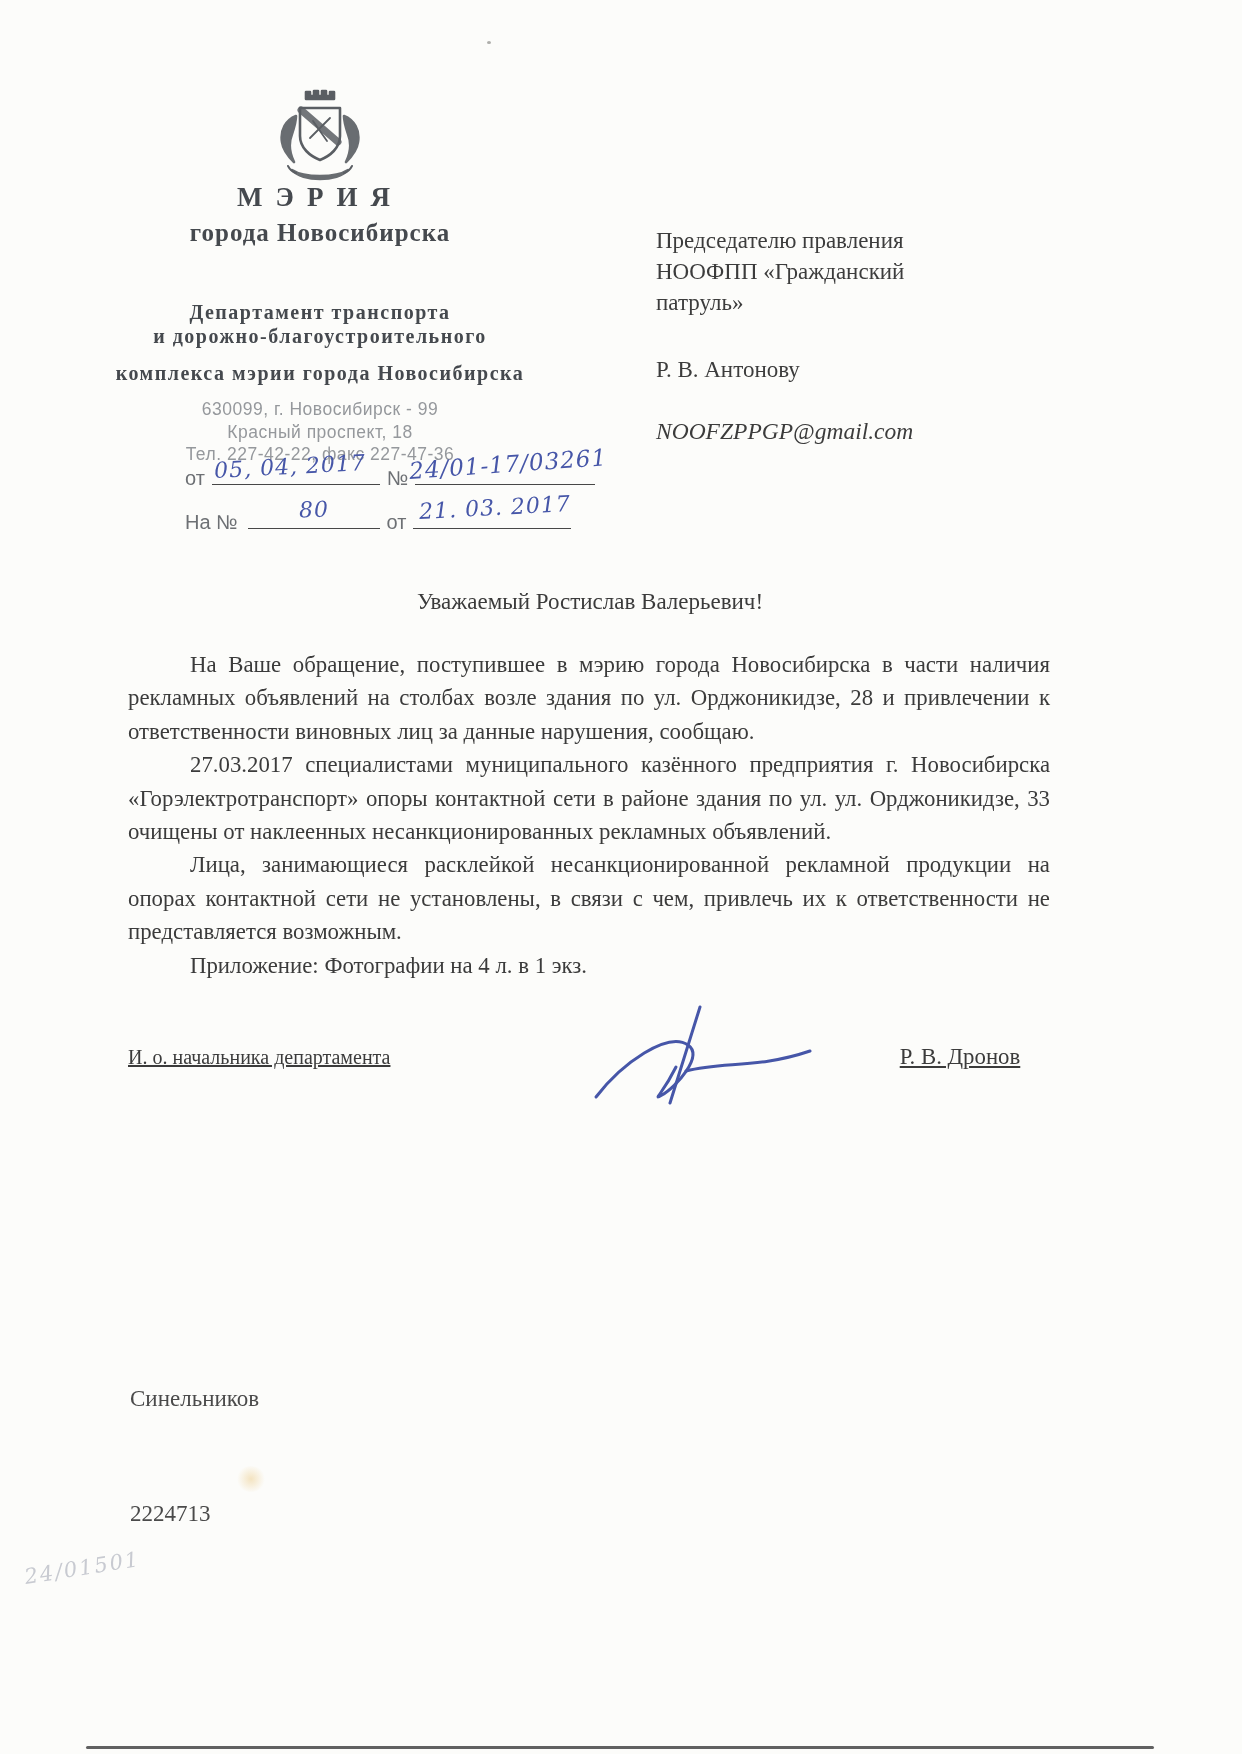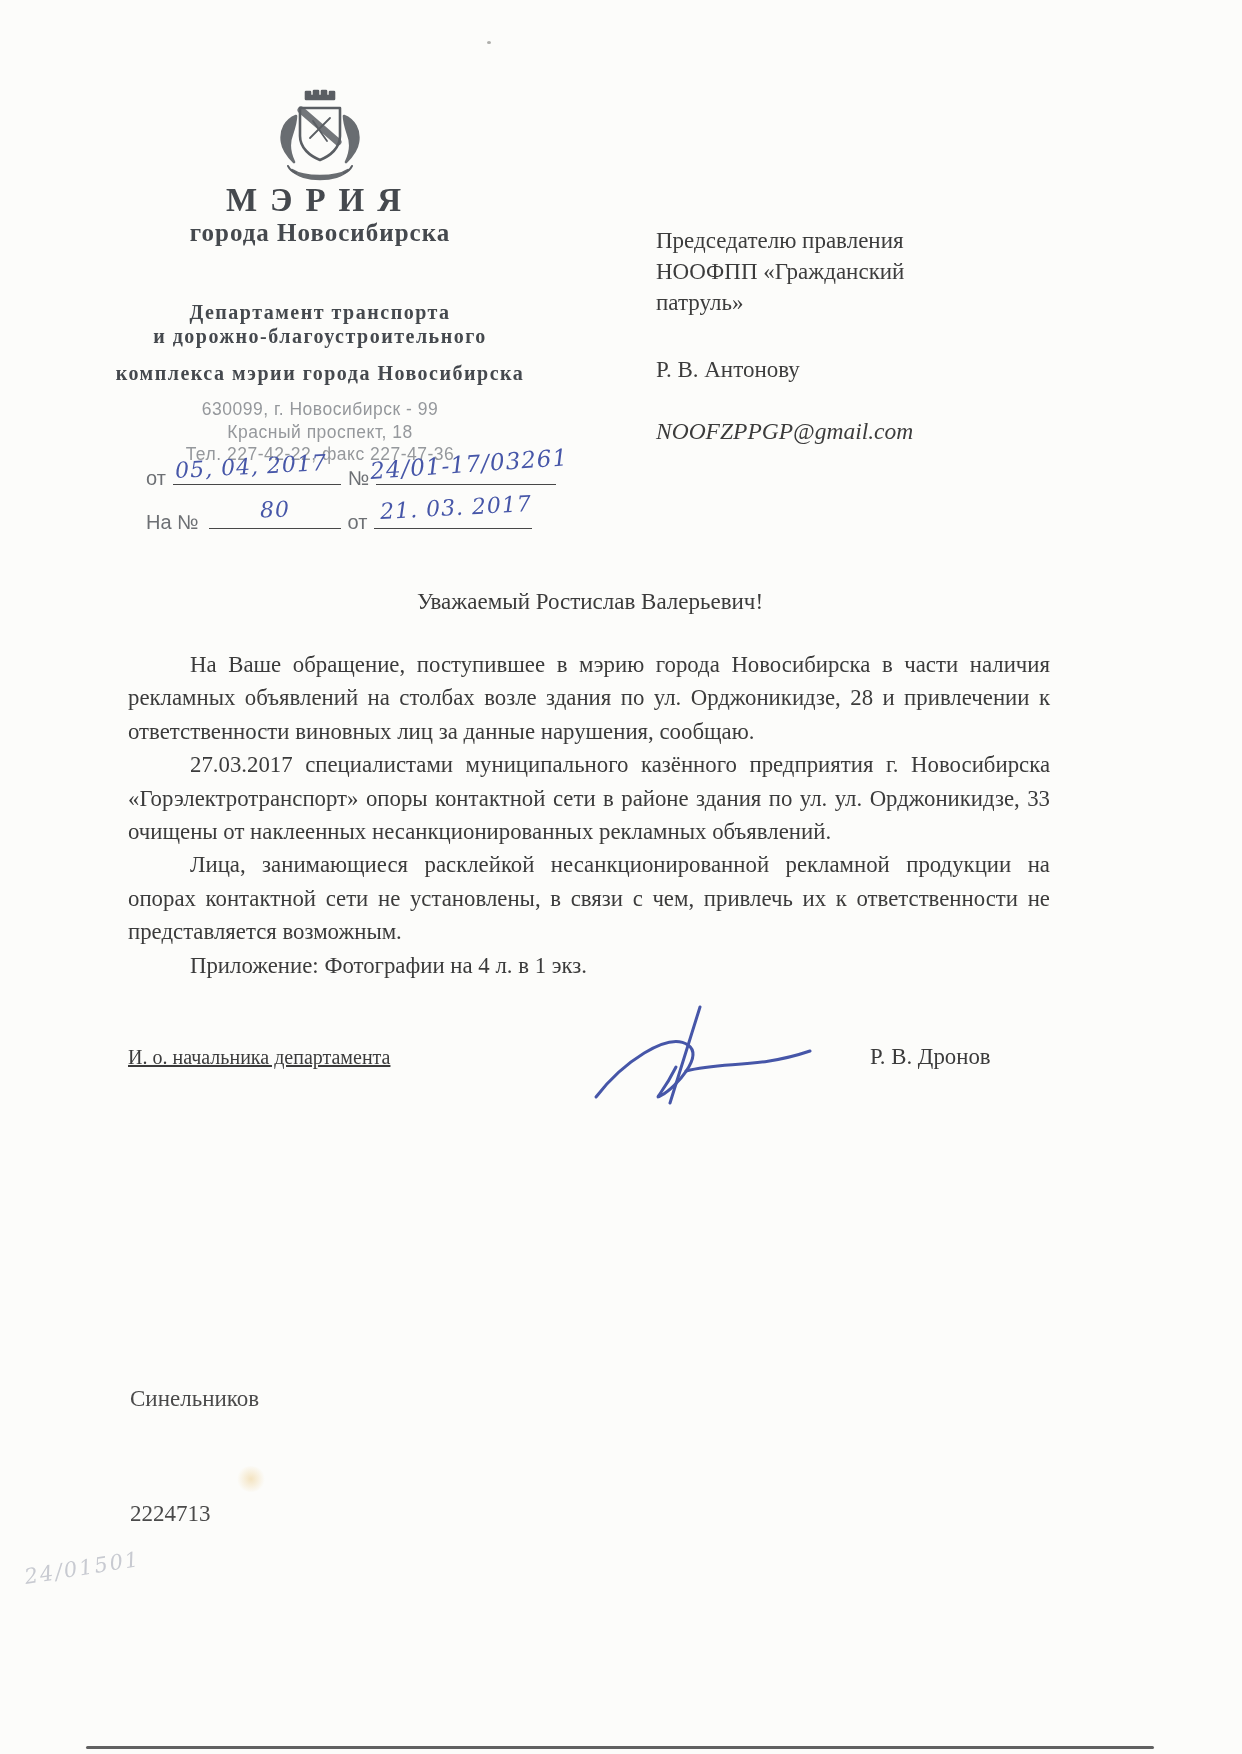--- a/index.html
+++ b/index.html
@@ -8,32 +8,32 @@
     width:1242px;height:1754px;
     margin:0 auto;
     background:#fcfcfa;
     overflow:hidden;
     font-family:"Liberation Serif", serif;
     color:#3b3b3b;
   }
   
   .lh{position:absolute;left:10px;width:620px;text-align:center;color:#45494e;}
   .arms{position:absolute;left:266px;top:86px;width:104px;height:104px;}
-  .org1{top:182px;font-size:33px;font-weight:bold;letter-spacing:13px;}
+  .org1{top:182px;font-size:27px;font-weight:bold;letter-spacing:13px;}
   .org2{top:219px;font-size:25px;font-weight:bold;letter-spacing:1px;}
   .dept{font-size:20px;font-weight:bold;letter-spacing:1.5px;}
   .dept1{top:301px;}
   .dept2{top:325px;}
   .dept3{top:362px;}
   .addr{font-family:"Liberation Sans", sans-serif;font-size:17.5px;color:#95989c;letter-spacing:.5px;}
   .addr1{top:399px;}
   .addr2{top:422px;}
   .addr3{top:444px;}
   
-  .refline{position:absolute;font-family:"Liberation Sans", sans-serif;font-size:20px;color:#6d7074;white-space:nowrap;}
+  .refline{position:absolute;font-family:"Liberation Sans", sans-serif;font-size:20px;color:#6d7074;white-space:nowrap;margin-left:39px;}
   .ref1{left:146px;top:462px;}
   .ref2{left:146px;top:506px;}
   .ul{position:relative;display:inline-block;height:22px;border-bottom:1.7px solid #474747;vertical-align:baseline;margin:0 7px;}
   .ul-a{width:168px;}
   .ul-b{width:180px;}
   .ul-c{width:132px;margin-left:10px;}
   .ul-d{width:158px;}
   .hw{
     position:absolute;
     font-family:"DejaVu Serif", serif;
@@ -53,21 +53,21 @@
   .rcp3{top:290px;}
   .rcp-name{top:357px;}
   .rcp-email{top:418px;font-size:23.5px;font-style:italic;}
   
   .salutation{position:absolute;left:0;top:589px;width:1180px;text-align:center;font-size:23px;color:#3b3b3b;}
   .bodytext{position:absolute;left:128px;top:648px;width:922px;font-size:22.8px;line-height:33.4px;text-align:justify;color:#3b3b3b;}
   .bodytext p{margin:0;text-indent:62px;}
   .attach{text-align:left;}
   
   .sig-pos{position:absolute;left:128px;top:1046px;font-size:20px;text-decoration:underline;}
-  .sig-name{position:absolute;left:870px;top:1044px;width:180px;text-align:left;font-size:22.8px;}
+  .sig-name{position:absolute;left:870px;top:1044px;width:180px;text-align:center;font-size:22.8px;text-decoration:underline;}
   .sig-draw{position:absolute;left:582px;top:995px;width:250px;height:115px;}
   
   .exec-name{position:absolute;left:130px;top:1386px;font-size:23px;color:#4a4a4a;}
   .exec-phone{position:absolute;left:130px;top:1501px;font-size:23px;color:#4a4a4a;}
   .pencil{
     position:absolute;left:24px;top:1556px;
     font-family:"DejaVu Serif", serif;font-style:italic;
     font-size:21px;color:#bfc2ca;letter-spacing:2px;
     transform:rotate(-9deg);opacity:.85;
   }

